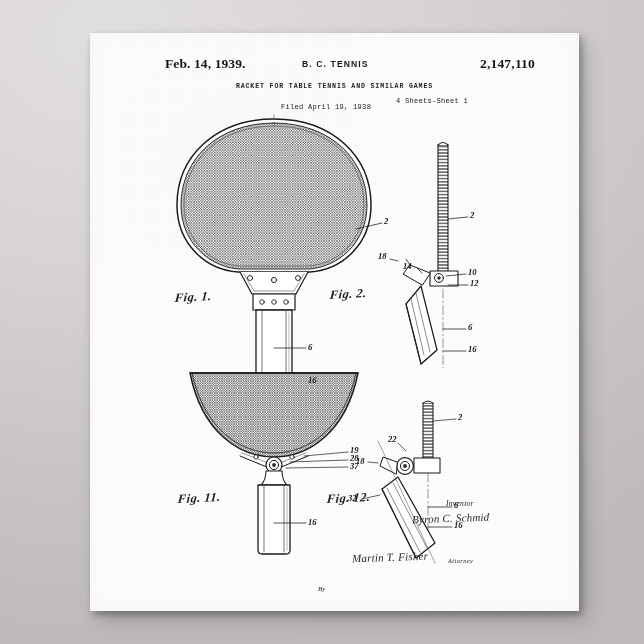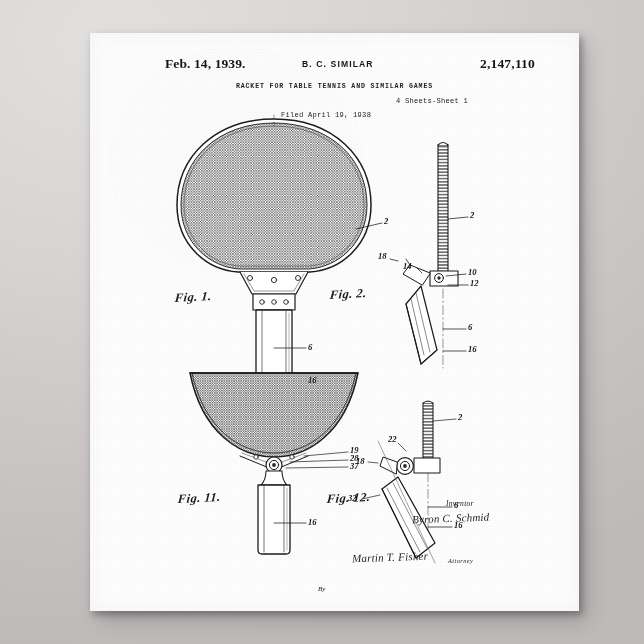--- a/index.html
+++ b/index.html
@@ -62,21 +62,21 @@
     position:absolute;top:50px;left:0;right:0;text-align:center;
     font-family:"Liberation Mono", monospace;
     font-size:6.6px;font-weight:700;letter-spacing:.85px;
     color:#242424;
   }
   .hdr-filed{
     position:absolute;top:64px;left:0;right:0;height:12px;
     font-family:"Liberation Mono", monospace;
     font-size:7.1px;color:#222;letter-spacing:.25px;
   }
-  .hdr-filed .f1{position:absolute;left:191px;top:6px;margin-top:8px;}
+  .hdr-filed .f1{position:absolute;left:191px;top:6px;}
   .hdr-filed .f2{position:absolute;left:306px;top:0;}
 
   
   #draw{position:absolute;left:0;top:0;width:464px;height:578px;}
   #draw svg{display:block;width:464px;height:578px;}
 
   
   .figcap{
     position:absolute;
     font-family:"Liberation Serif", serif;
@@ -106,21 +106,21 @@
 <body>
 
 <div id="stage">
   <div id="wall"></div>
 
   <div id="poster">
 
     <div class="hdr">
       <div class="hdr-row1">
         <div class="hdr-date">Feb. 14, 1939.</div>
-        <div class="hdr-name">B. C. SIMILAR</div>
+        <div class="hdr-name">B. C. TENNIS</div>
         <div class="hdr-num">2,147,110</div>
       </div>
       <div class="hdr-title">RACKET FOR TABLE TENNIS AND SIMILAR GAMES</div>
       <div class="hdr-filed">
         <span class="f1">Filed April 19, 1938</span>
         <span class="f2">4 Sheets-Sheet 1</span>
       </div>
     </div>
 
     <div id="draw">

